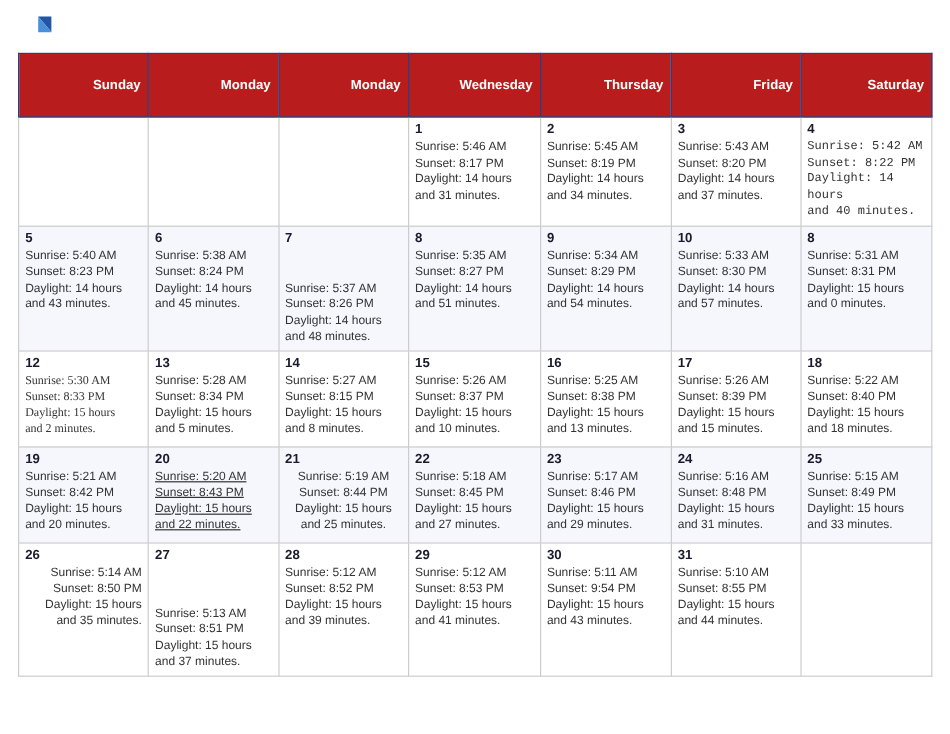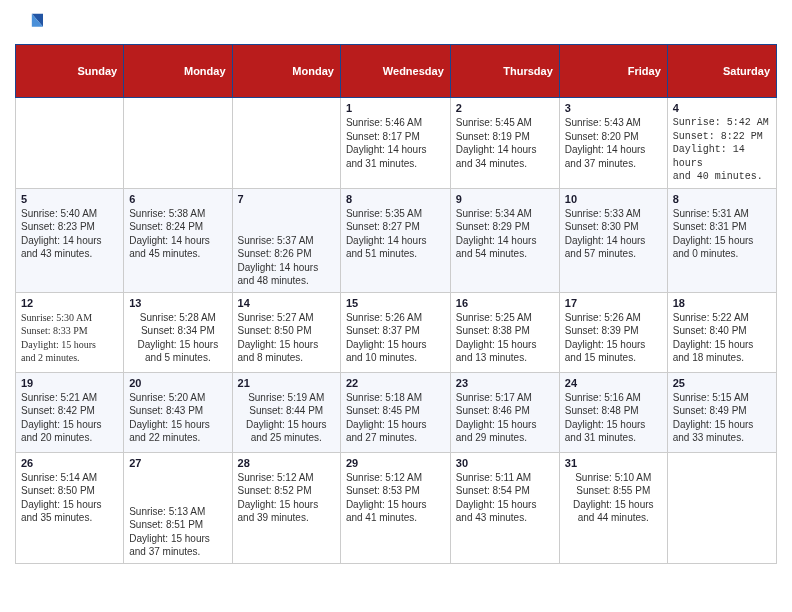--- a/index.html
+++ b/index.html
@@ -220,29 +220,29 @@
         <tr>
           <td>
             <div class="day-number">12</div>
             <div class="day-info" style="white-space: pre-line; font-family: Liberation Serif, serif;">Sunrise: 5:30 AM
 Sunset: 8:33 PM
 Daylight: 15 hours
 and 2 minutes.</div>
           </td>
           <td>
             <div class="day-number">13</div>
-            <div class="day-info" style="white-space: pre-line; text-align: center;">Sunrise: 5:28 AM
+            <div class="day-info" style="white-space: pre-line;">Sunrise: 5:28 AM
 Sunset: 8:34 PM
 Daylight: 15 hours
 and 5 minutes.</div>
           </td>
           <td>
             <div class="day-number">14</div>
             <div class="day-info" style="white-space: pre-line;">Sunrise: 5:27 AM
-Sunset: 8:50 PM
+Sunset: 8:15 PM
 Daylight: 15 hours
 and 8 minutes.</div>
           </td>
           <td>
             <div class="day-number">15</div>
             <div class="day-info" style="white-space: pre-line;">Sunrise: 5:26 AM
 Sunset: 8:37 PM
 Daylight: 15 hours
 and 10 minutes.</div>
           </td>
@@ -271,21 +271,21 @@
         <tr>
           <td>
             <div class="day-number">19</div>
             <div class="day-info" style="white-space: pre-line;">Sunrise: 5:21 AM
 Sunset: 8:42 PM
 Daylight: 15 hours
 and 20 minutes.</div>
           </td>
           <td>
             <div class="day-number">20</div>
-            <div class="day-info" style="white-space: pre-line;">Sunrise: 5:20 AM
+            <div class="day-info" style="white-space: pre-line; text-decoration: underline;">Sunrise: 5:20 AM
 Sunset: 8:43 PM
 Daylight: 15 hours
 and 22 minutes.</div>
           </td>
           <td>
             <div class="day-number">21</div>
             <div class="day-info" style="white-space: pre-line; text-align: center;">Sunrise: 5:19 AM
 Sunset: 8:44 PM
 Daylight: 15 hours
 and 25 minutes.</div>
@@ -315,21 +315,21 @@
             <div class="day-number">25</div>
             <div class="day-info" style="white-space: pre-line;">Sunrise: 5:15 AM
 Sunset: 8:49 PM
 Daylight: 15 hours
 and 33 minutes.</div>
           </td>
         </tr>
         <tr>
           <td>
             <div class="day-number">26</div>
-            <div class="day-info" style="white-space: pre-line;">Sunrise: 5:14 AM
+            <div class="day-info" style="white-space: pre-line; text-align: right;">Sunrise: 5:14 AM
 Sunset: 8:50 PM
 Daylight: 15 hours
 and 35 minutes.</div>
           </td>
           <td>
             <div class="day-number">27</div>
             <div class="day-info" style="white-space: pre-line; margin-top: 36px;">Sunrise: 5:13 AM
 Sunset: 8:51 PM
 Daylight: 15 hours
 and 37 minutes.</div>
@@ -344,27 +344,27 @@
           <td>
             <div class="day-number">29</div>
             <div class="day-info" style="white-space: pre-line;">Sunrise: 5:12 AM
 Sunset: 8:53 PM
 Daylight: 15 hours
 and 41 minutes.</div>
           </td>
           <td>
             <div class="day-number">30</div>
             <div class="day-info" style="white-space: pre-line;">Sunrise: 5:11 AM
-Sunset: 8:54 PM
+Sunset: 9:54 PM
 Daylight: 15 hours
 and 43 minutes.</div>
           </td>
           <td>
             <div class="day-number">31</div>
-            <div class="day-info" style="white-space: pre-line; text-align: center;">Sunrise: 5:10 AM
+            <div class="day-info" style="white-space: pre-line;">Sunrise: 5:10 AM
 Sunset: 8:55 PM
 Daylight: 15 hours
 and 44 minutes.</div>
           </td>
           <td class="empty-cell"></td>
         </tr>
       </tbody>
   </table>
 </div>
 

